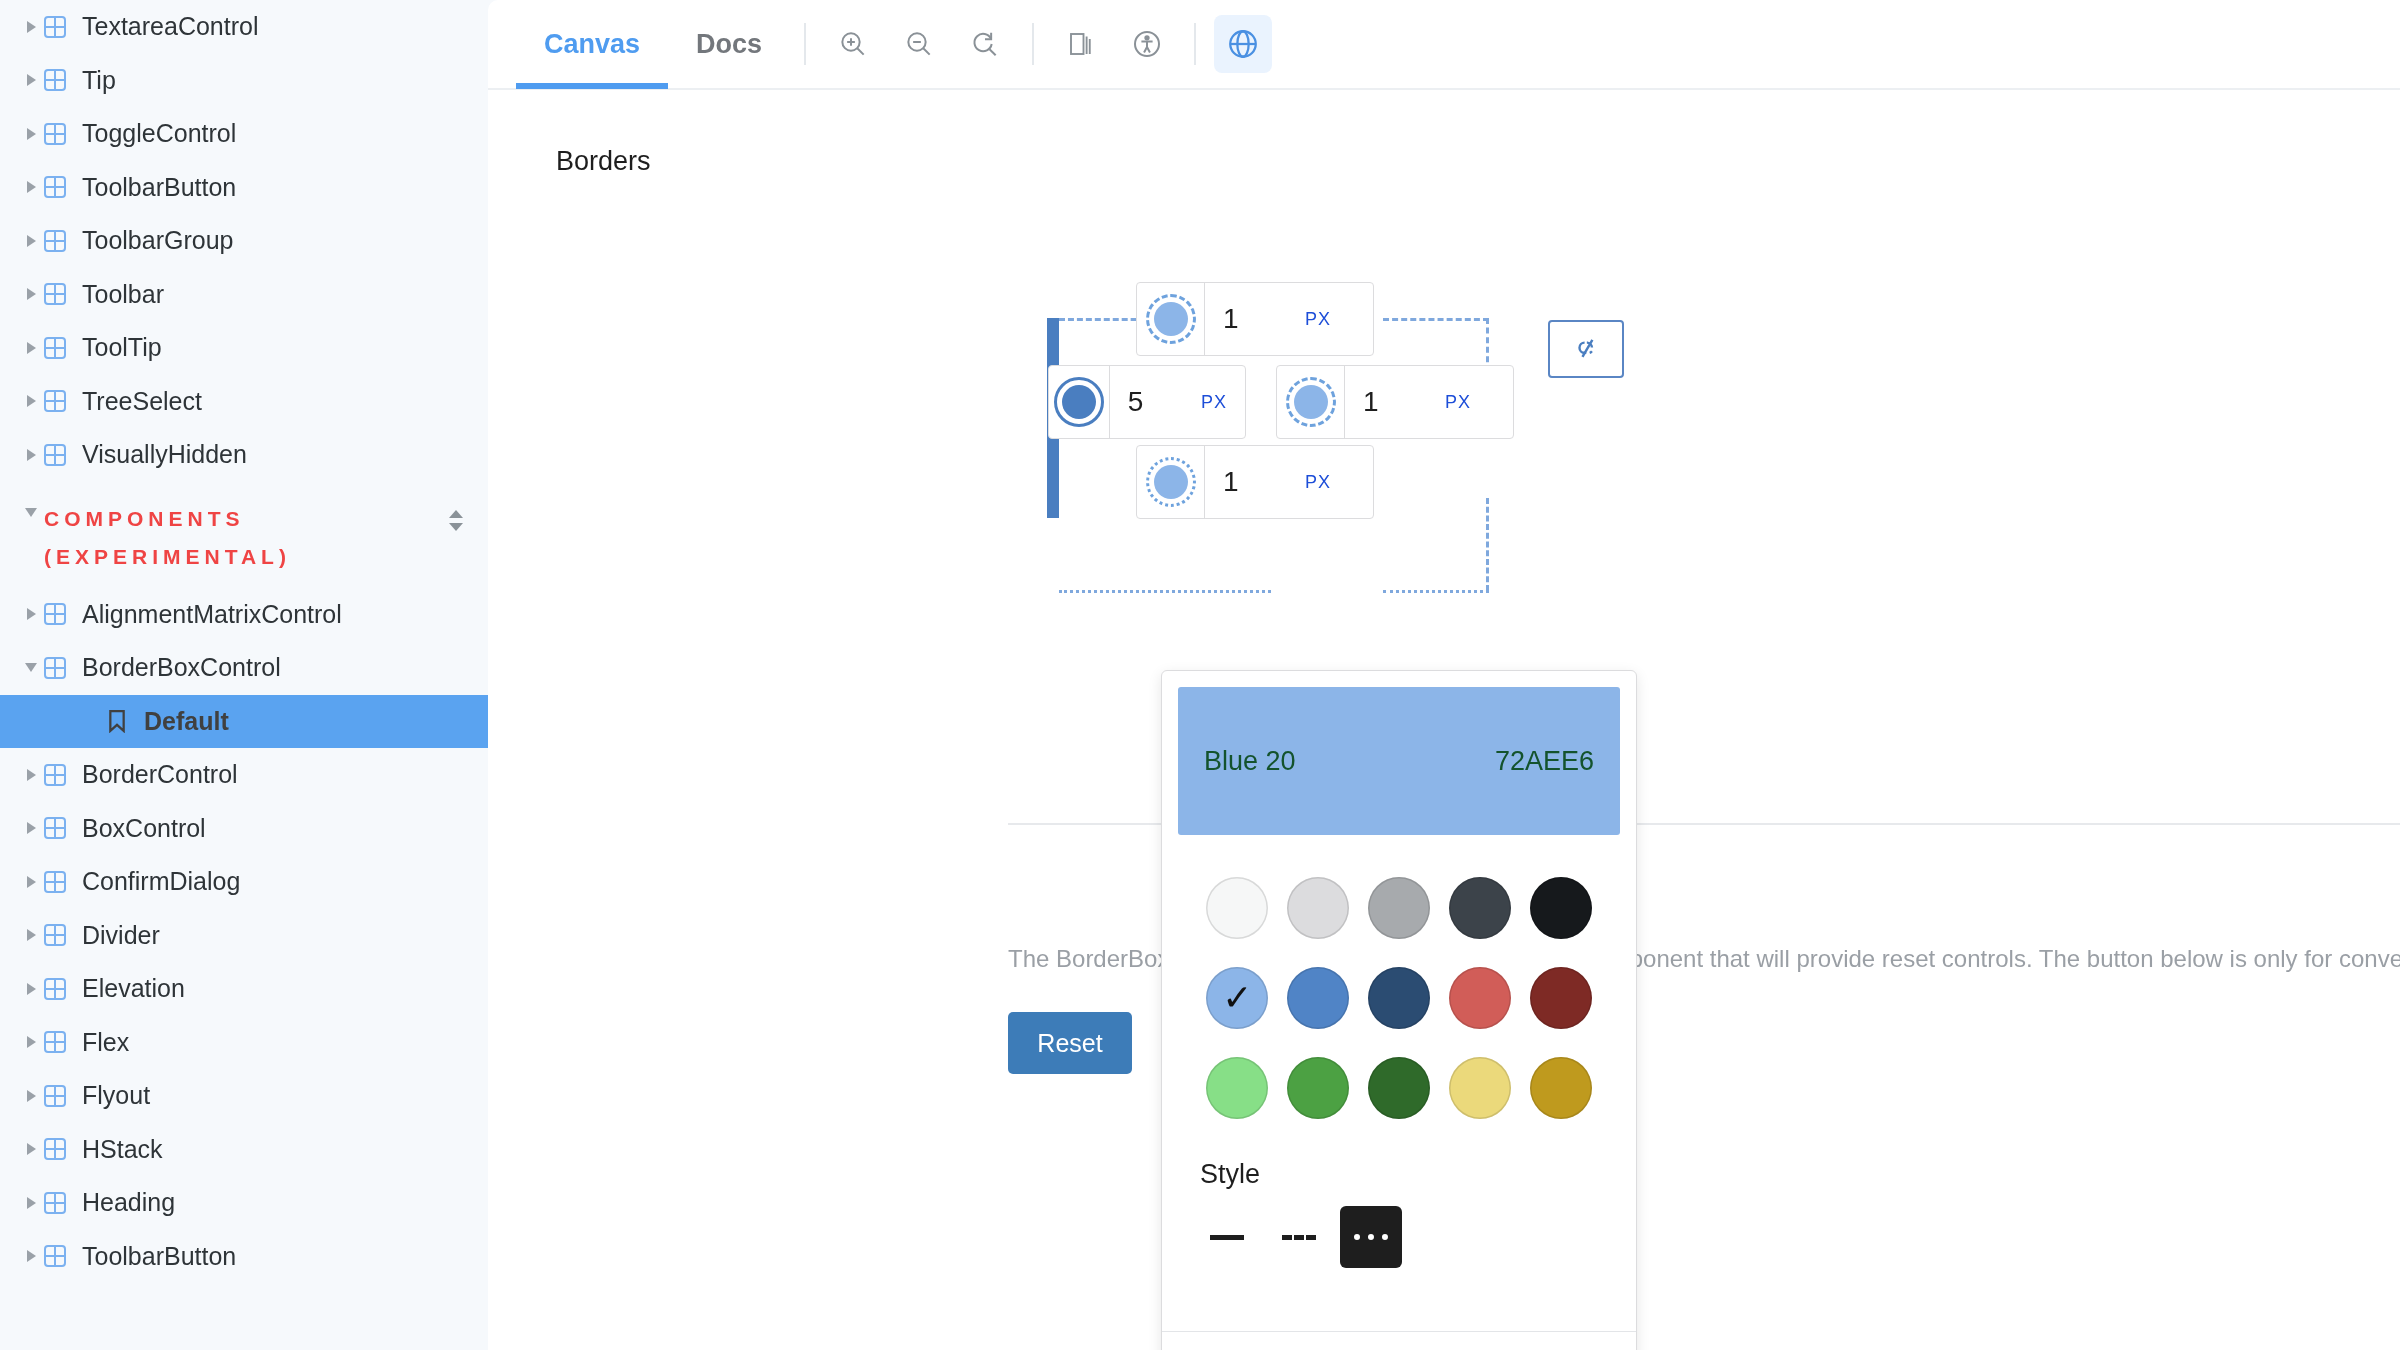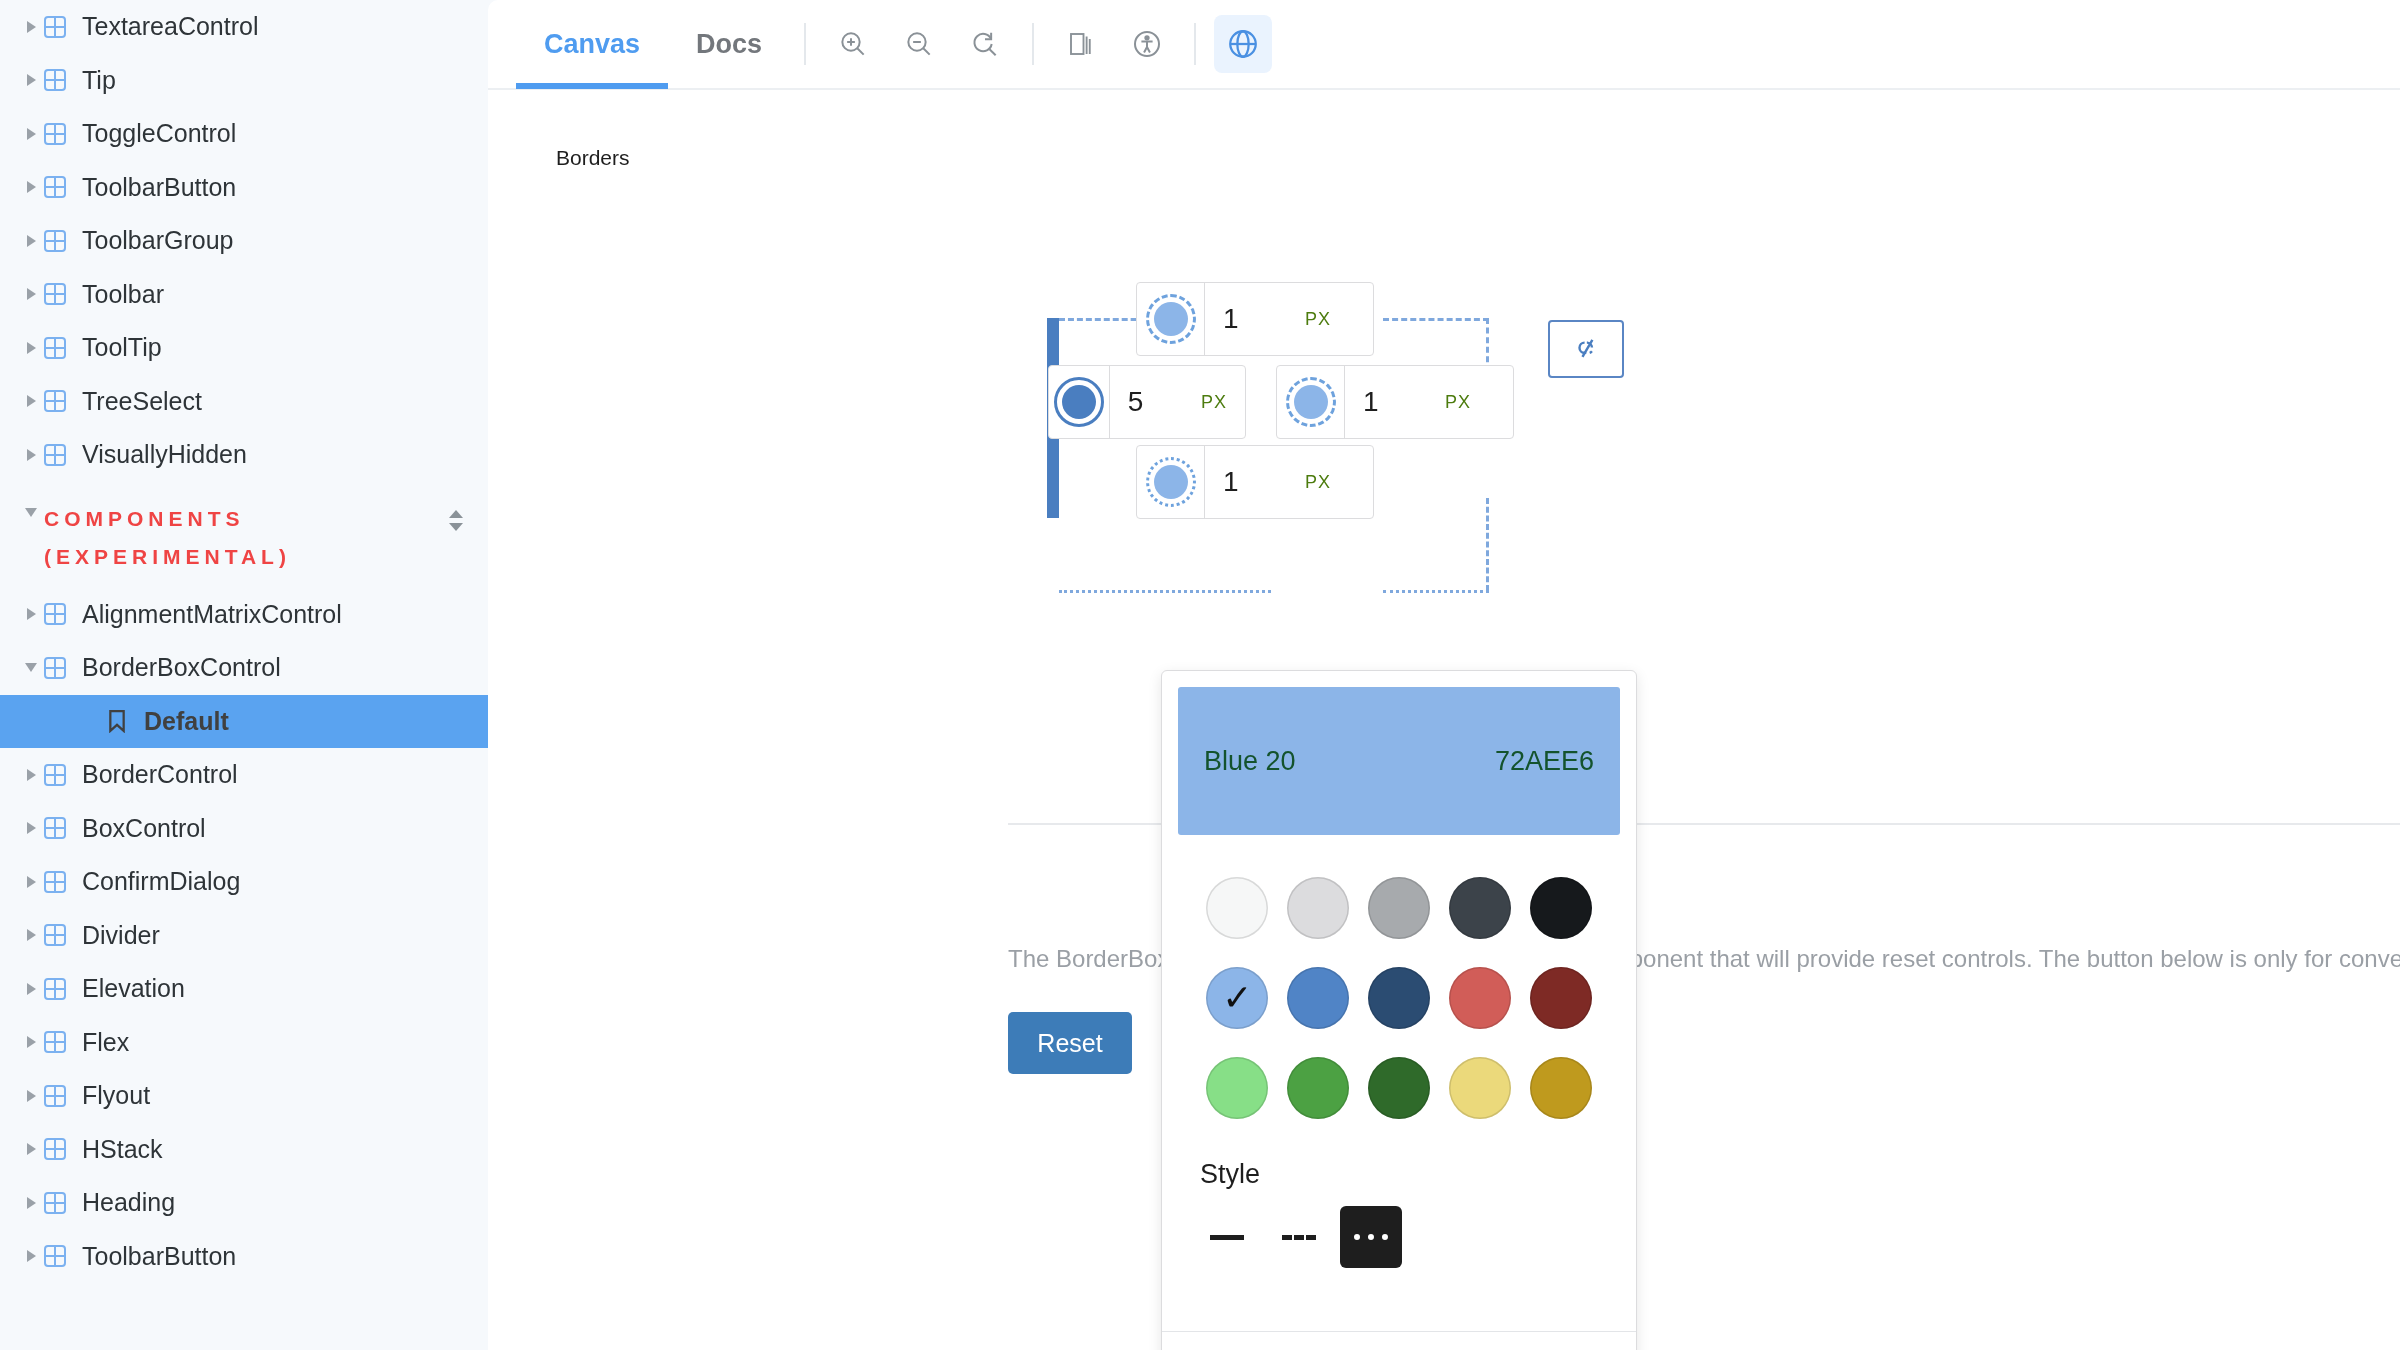--- a/index.html
+++ b/index.html
@@ -106,21 +106,21 @@
   .tb-btn {
     width:58px; height:58px; margin:0 4px;
     display:flex; align-items:center; justify-content:center;
     border-radius:8px; cursor:pointer; color:#8a9197;
   }
   .tb-btn.active { background:#eaf3fe; color:#4a90e2; }
 
   
   .story-area { position:relative; padding: 56px 0 0 0; height: calc(1350px - 90px); }
   .sect-title {
-    font-size: 21px; color:#1e1e1e; padding-left: 68px; margin-bottom: 10px;
+    font-size: 27px; color:#1e1e1e; padding-left: 68px; margin-bottom: 10px;
   }
 
   .bbc { position:absolute; left:560px; top:200px; width:660px; height:300px; }
   
   .guide-left {
     position:absolute; left:-1px; top:28px; width:12px; height:200px; background:#4a7ec0;
   }
   .guide-top {
     position:absolute; left:11px; top:28px; width:212px; height:0;
     border-top: 3px dashed #7fa8dd;
@@ -158,21 +158,21 @@
     width:68px; display:flex; align-items:center; justify-content:center;
     border-right:1.5px solid #dcdcde;
   }
   .bside .numcell {
     display:flex; align-items:center;
     width:100px; padding-left:18px;
     font-size:28px; color:#1e1e1e;
   }
   .bside .unitcell {
     display:flex; align-items:center; justify-content:flex-start;
-    font-size:18px; color:#4d7c0f; letter-spacing:1px; padding-right:18px;
+    font-size:18px; color:#1d4ed8; letter-spacing:1px; padding-right:18px;
   }
   .dot {
     width:34px; height:34px; border-radius:50%;
     background:#8cb5e8;
     position:relative;
   }
   .dot.sel { background:#4a7ec0; }
   .ring {
     position:absolute; left:-8px; top:-8px; right:-8px; bottom:-8px;
     border-radius:50%;

